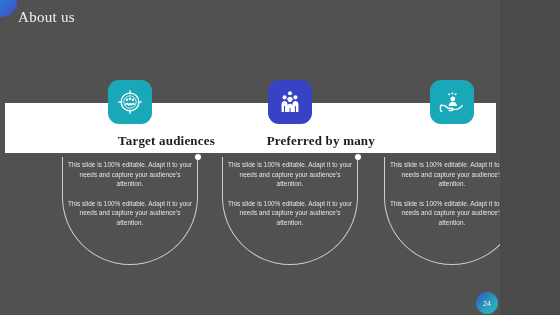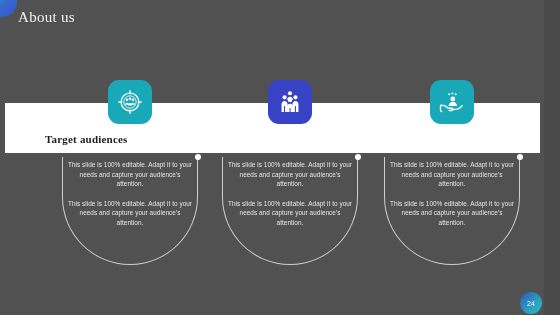--- a/index.html
+++ b/index.html
@@ -15,21 +15,20 @@
     position: relative;
   }
 
   .slide {
     position: absolute;
     inset: 0;
     width: 500px;
     height: 315px;
     background: #515151;
     overflow: hidden;
-    padding-left: 44px;
   }
 
   
   .corner-blob {
     position: absolute;
     left: -13px;
     top: -13px;
     width: 30px;
     height: 30px;
     border-radius: 50%;
@@ -114,23 +113,23 @@
   .tile-blue { background: #3743c4; }
 
   .icon-tile svg { display: block; }
 
   
   .col-heading {
     position: absolute;
     top: 133px;
     left: 0;
     width: 170px;
-    text-align: left;
+    text-align: right;
     font-family: "Liberation Serif", serif;
-    font-size: 11px;
+    font-size: 13px;
     font-weight: bold;
     color: #1d1d1d;
     letter-spacing: .2px;
   }
 
   
   .u-shape {
     position: absolute;
     top: 157px;
     left: 17px;
@@ -222,20 +221,21 @@
             <path d="M5.6 18.8c0-2.2 1.7-3.9 3.7-3.9s3.7 1.7 3.7 3.9v9.6H5.6z" fill="#ffffff"></path>
             <path d="M19 18.8c0-2.2 1.7-3.9 3.7-3.9s3.7 1.7 3.7 3.9v9.6H19z" fill="#ffffff"></path>
             <circle cx="16" cy="13.6" r="2.7" fill="#ffffff"></circle>
             <path d="M12 22.3c0-2.3 1.8-4.2 4-4.2s4 1.9 4 4.2v6.1h-8z" fill="#ffffff"></path>
             <rect x="8.6" y="21" width="1.3" height="7.4" fill="#3743c4"></rect>
             <rect x="22" y="21" width="1.3" height="7.4" fill="#3743c4"></rect>
             <rect x="15.4" y="23.5" width="1.3" height="4.9" fill="#3743c4"></rect>
           </svg>
         </span>
       </div>
+      <div class="col-heading">Preferred by many</div>
       <div class="u-shape">
         <span class="u-dot"></span>
       </div>
       <div class="col-body">
         <p>This slide is 100% editable. Adapt it to your needs and capture your audience's attention.</p>
         <p>This slide is 100% editable. Adapt it to your needs and capture your audience's attention.</p>
       </div>
     </div>
 
     <div class="col col-2">

